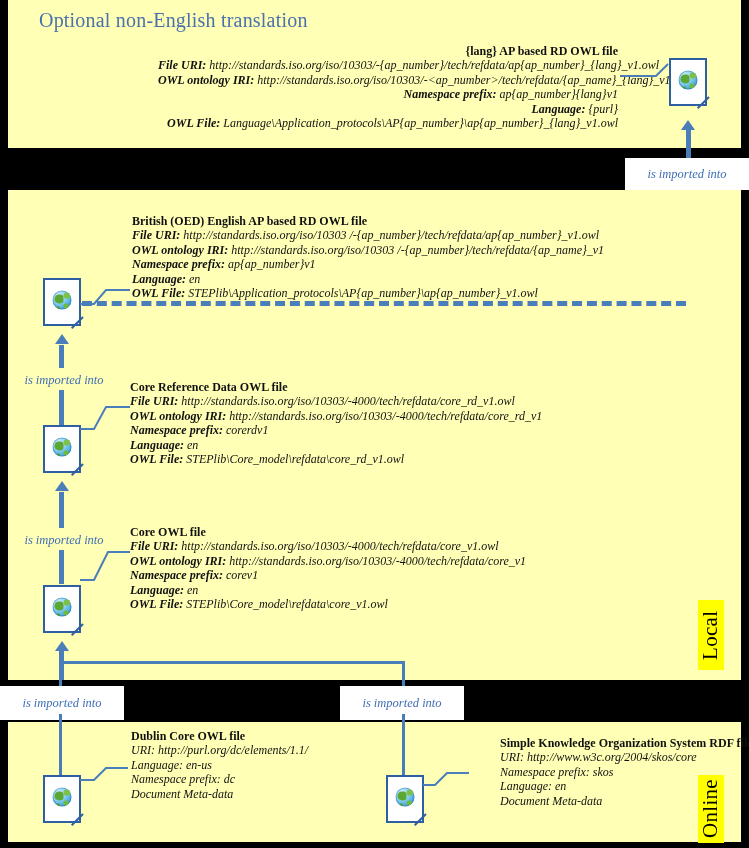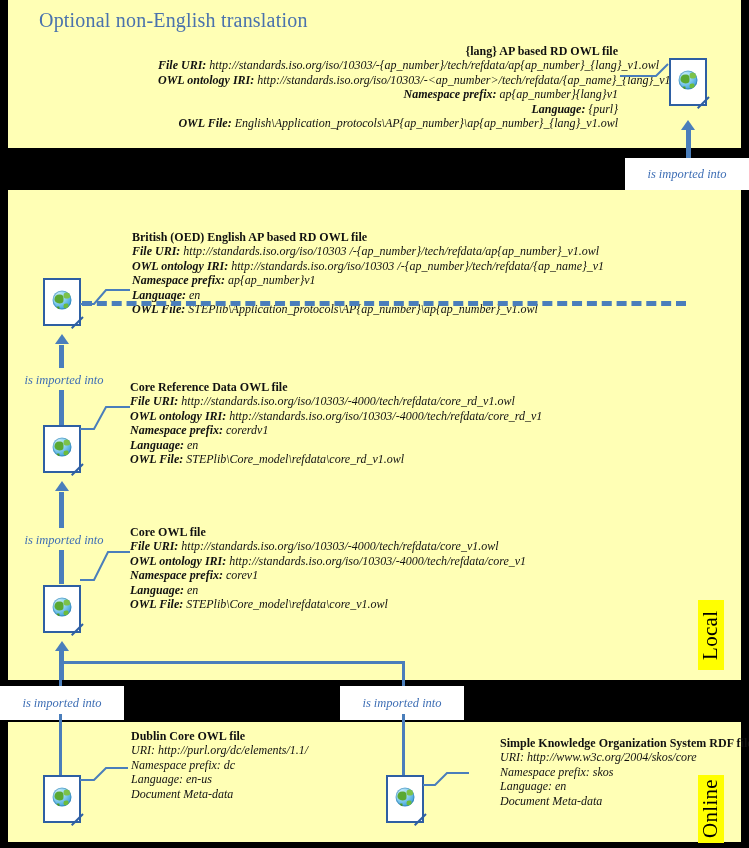--- a/index.html
+++ b/index.html
@@ -174,21 +174,21 @@
   <div class="panel" id="panel-top">
     <div class="headline">Optional non-English translation</div>
   </div>
 
   <div class="txtblock right" id="tb-lang" style="left:158px; top:44px; width:460px;">
     <span class="ttl">{lang} AP based RD OWL file</span>
     <span class="row"><span class="lab">File URI:</span><span class="val"> http://standards.iso.org/iso/10303/-{ap_number}/tech/refdata/ap{ap_number}_{lang}_v1.owl</span></span>
     <span class="row"><span class="lab">OWL ontology IRI:</span><span class="val"> http://standards.iso.org/iso/10303/-&lt;ap_number&gt;/tech/refdata/{ap_name}_{lang}_v1</span></span>
     <span class="row"><span class="lab">Namespace prefix:</span><span class="val"> ap{ap_number}{lang}v1</span></span>
     <span class="row"><span class="lab">Language:</span><span class="val"> {purl}</span></span>
-    <span class="row"><span class="lab">OWL File:</span><span class="val"> English\Application_protocols\AP{ap_number}\ap{ap_number}_{lang}_v1.owl</span></span>
+    <span class="row"><span class="lab">OWL File:</span><span class="val"> Language\Application_protocols\AP{ap_number}\ap{ap_number}_{lang}_v1.owl</span></span>
   </div>
 
   <div class="docicon" style="left:669px; top:58px;">
     <div class="sheet"></div>
     <div class="globe"></div>
     <div class="foldline"></div>
   </div>
 
   <div class="callout" style="left:620px; top:62px;">
     <svg width="56" height="24" viewBox="0 0 56 24">
@@ -201,21 +201,21 @@
   <div class="vline" style="left:686px; top:150px; height:12px;"></div>
   <div class="implabel" style="left:625px; top:158px; width:124px; height:32px;">
     <span>is imported into</span>
   </div>
   <div class="dashv" style="left:684px; top:190px; height:113px;"></div>
 
   <div class="panel" id="panel-local"></div>
 
   <div class="sidebadge" style="left:698px; top:600px; width:26px; height:70px;">Local</div>
 
-  <div class="txtblock" style="left:132px; top:230px; width:520px;">
+  <div class="txtblock" style="left:132px; top:214px; width:520px;">
     <span class="ttl">British (OED) English AP based RD OWL file</span>
     <span class="row"><span class="lab">File URI:</span><span class="val"> http://standards.iso.org/iso/10303 /-{ap_number}/tech/refdata/ap{ap_number}_v1.owl</span></span>
     <span class="row"><span class="lab">OWL ontology IRI:</span><span class="val"> http://standards.iso.org/iso/10303 /-{ap_number}/tech/refdata/{ap_name}_v1</span></span>
     <span class="row"><span class="lab">Namespace prefix:</span><span class="val"> ap{ap_number}v1</span></span>
     <span class="row"><span class="lab">Language:</span><span class="val"> en</span></span>
     <span class="row"><span class="lab">OWL File:</span><span class="val"> STEPlib\Application_protocols\AP{ap_number}\ap{ap_number}_v1.owl</span></span>
   </div>
 
   <div class="docicon" style="left:43px; top:278px;">
     <div class="sheet"></div>
@@ -304,22 +304,22 @@
   <div class="panel" id="panel-online"></div>
 
   <div class="sidebadge" style="left:698px; top:775px; width:26px; height:68px;">Online</div>
 
   <div class="thinv" style="left:59px; top:722px; height:55px;"></div>
   <div class="thinv" style="left:402px; top:722px; height:55px;"></div>
 
   <div class="txtblock plain" style="left:131px; top:729px; width:300px;">
     <span class="ttl">Dublin Core OWL file</span>
     <span class="row"><span class="lab">URI:</span><span class="val"> http://purl.org/dc/elements/1.1/</span></span>
+    <span class="row"><span class="lab">Language:</span><span class="val"> en-us</span></span>
     <span class="row"><span class="lab">Namespace prefix:</span><span class="val"> dc</span></span>
-    <span class="row"><span class="lab">Language:</span><span class="val"> en-us</span></span>
     <span class="row"><span class="lab">Document Meta-data</span><span class="val"></span></span>
   </div>
 
   <div class="docicon" style="left:43px; top:775px;">
     <div class="sheet"></div>
     <div class="globe"></div>
     <div class="foldline"></div>
   </div>
   <div class="callout" style="left:80px; top:758px;">
     <svg width="52" height="24" viewBox="0 0 52 24">

